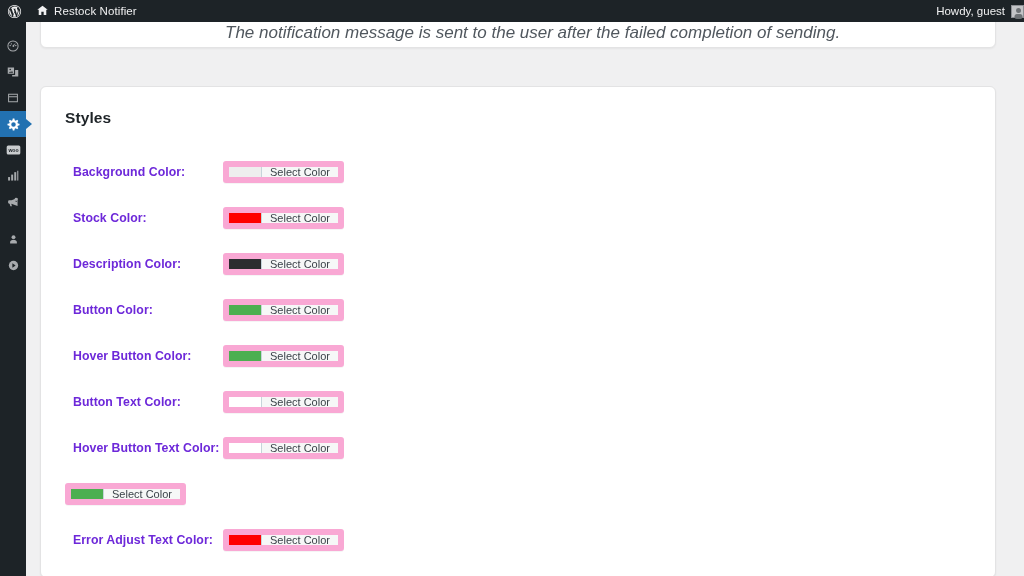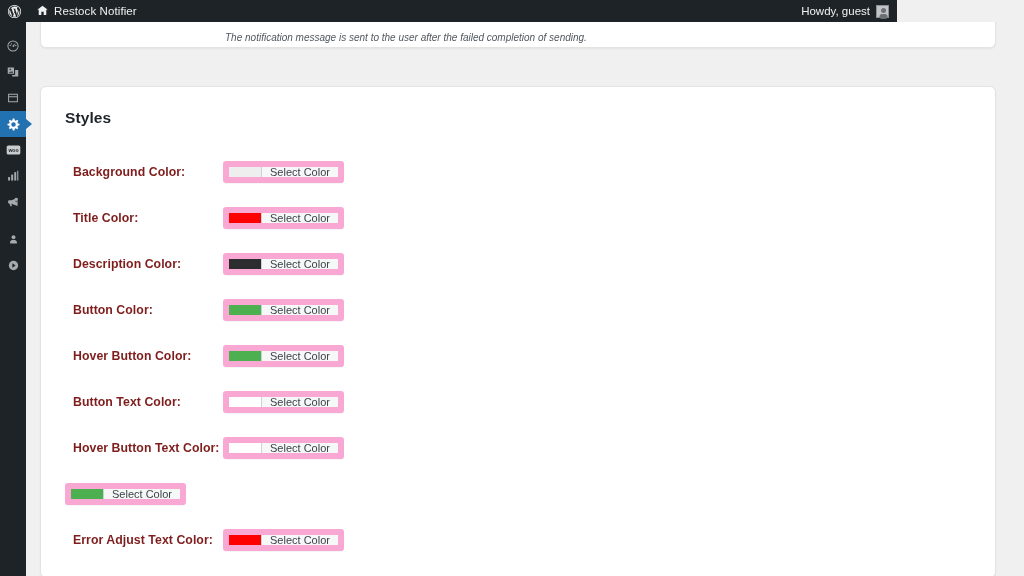--- a/index.html
+++ b/index.html
@@ -10,37 +10,37 @@
     overflow: hidden;
     background: #f0f0f1;
     font-family: "Liberation Sans", "DejaVu Sans", sans-serif;
     -webkit-font-smoothing: antialiased;
   }
   #app { position: relative; width: 1024px; height: 576px; }
 
   
   .adminbar {
     position: absolute; top: 0; left: 0;
-    width: 897px; height: 22px;
+    width: 1024px; height: 22px;
     background: #1d2327;
     color: #f0f0f1;
     display: flex; align-items: center;
     font-size: 11px;
     z-index: 30;
   }
   .ab-item {
     display: flex; align-items: center;
     height: 22px; padding: 0 7px;
     gap: 5px; color: #f0f0f1;
   }
   .ab-wp-logo svg { display: block; }
   .ab-title { font-size: 11.5px; letter-spacing: .1px; color: #f0f0f1; }
   .ab-right {
     margin-left: auto; display: flex; align-items: center;
-    gap: 6px; padding-right: 8px; font-size: 11.5px;
+    gap: 6px; padding-right: 0; font-size: 11.5px;
   }
   .ab-avatar {
     width: 13px; height: 13px;
     background: #c3c4c7;
     border: 1px solid #8c8f94;
     display: block;
     position: relative;
   }
   .ab-avatar::after {
     content: ""; position: absolute;
@@ -99,21 +99,21 @@
     position: absolute;
     top: -46px; left: 14px;
     width: 956px; height: 72px;
     border-radius: 6px;
     overflow: hidden;
   }
   .card-top .cut-note {
     position: absolute;
     left: 184px; bottom: 4px;
     font-style: italic;
-    font-size: 10px;
+    font-size: 17px;
     color: #50575e;
     white-space: nowrap;
   }
 
   .card-styles {
     position: absolute;
     top: 64px; left: 14px;
     width: 956px; height: 492px;
     padding: 22px 24px 24px 24px;
   }
@@ -135,21 +135,21 @@
   .field-row {
     display: flex;
     align-items: center;
     height: 46px;
   }
   .field-label {
     width: 158px;
     flex: 0 0 158px;
     font-size: 12.3px;
     font-weight: 700;
-    color: #7f1d1d;
+    color: #6d28d9;
     letter-spacing: .05px;
     padding-left: 8px;
   }
 
   
   .color-button {
     display: inline-flex;
     align-items: stretch;
     height: 22px;
     border: 6px solid #f9a8d4;
@@ -294,21 +294,21 @@
       <h2 class="card-title">Styles</h2>
       <div class="fields">
           <div class="field-row">
             <div class="field-label">Background Color:</div>
             <div class="color-button">
               <span class="color-swatch" style="background: rgb(238, 238, 238);"></span>
               <span class="color-label">Select Color</span>
             </div>
           </div>
           <div class="field-row">
-            <div class="field-label">Title Color:</div>
+            <div class="field-label">Stock Color:</div>
             <div class="color-button">
               <span class="color-swatch" style="background: rgb(255, 0, 0);"></span>
               <span class="color-label">Select Color</span>
             </div>
           </div>
           <div class="field-row">
             <div class="field-label">Description Color:</div>
             <div class="color-button">
               <span class="color-swatch" style="background: rgb(43, 45, 47);"></span>
               <span class="color-label">Select Color</span>

